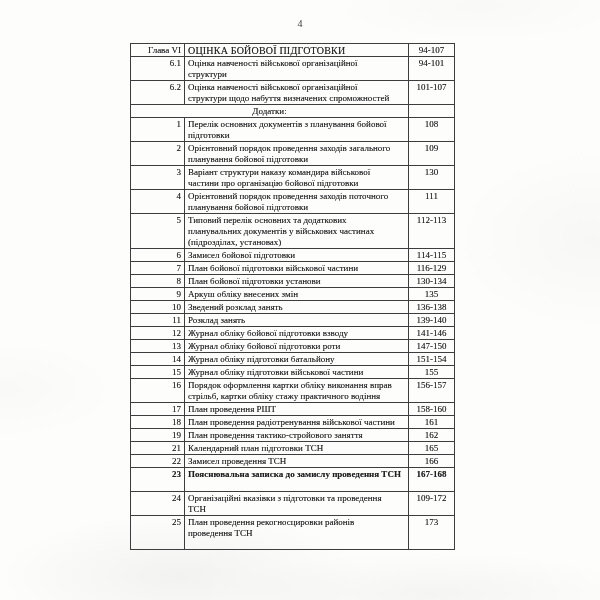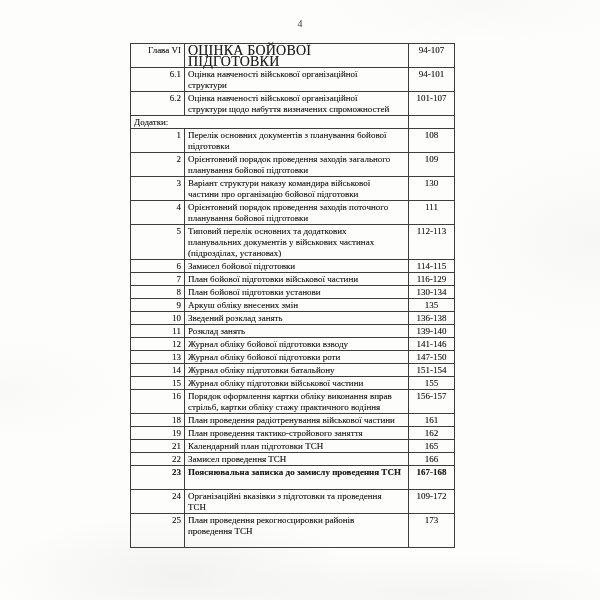--- a/index.html
+++ b/index.html
@@ -46,23 +46,23 @@
   col.c3 { width: 46px; }
   table.toc td {
     border: 1px solid #3d3d3d;
     padding: 0.5px 3px;
     vertical-align: top;
     text-shadow: 0 0 0.5px rgba(45,45,45,0.55);
   }
   td.num-cell { text-align: right; }
   td.title-cell { text-align: left; white-space: pre-line; }
   td.pages-cell { text-align: center; }
-  td.section-cell { text-align: left; }
+  td.section-cell { text-align: center; }
   tr.chapter-row td.title-cell {
-    font-size: 14px;
+    font-size: 10px;
     letter-spacing: 0.2px;
   }
 </style>
 </head>
 <body>
 
 <div class="page">
   <div class="page-number">4</div>
 
   <table class="toc">
@@ -174,20 +174,25 @@
           <td class="title-cell">Журнал обліку підготовки військової частини</td>
           <td class="pages-cell">155</td>
         </tr>
         <tr>
           <td class="num-cell">16</td>
           <td class="title-cell">Порядок оформлення картки обліку виконання вправ
 стрільб, картки обліку стажу практичного водіння</td>
           <td class="pages-cell">156-157</td>
         </tr>
         <tr>
+          <td class="num-cell">17</td>
+          <td class="title-cell">План проведення РШТ</td>
+          <td class="pages-cell">158-160</td>
+        </tr>
+        <tr>
           <td class="num-cell">18</td>
           <td class="title-cell">План проведення радіотренування військової частини</td>
           <td class="pages-cell">161</td>
         </tr>
         <tr>
           <td class="num-cell">19</td>
           <td class="title-cell">План проведення тактико-стройового заняття</td>
           <td class="pages-cell">162</td>
         </tr>
         <tr>

